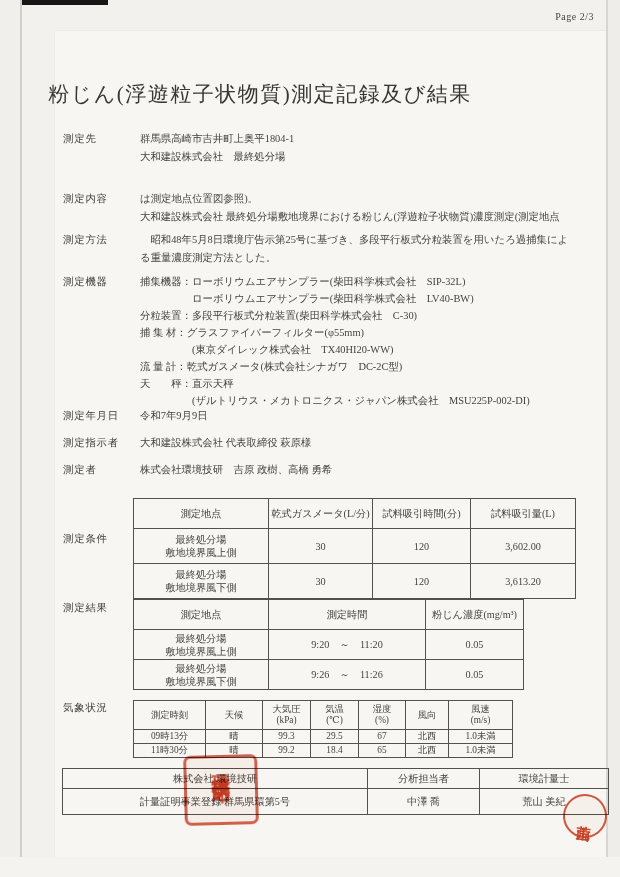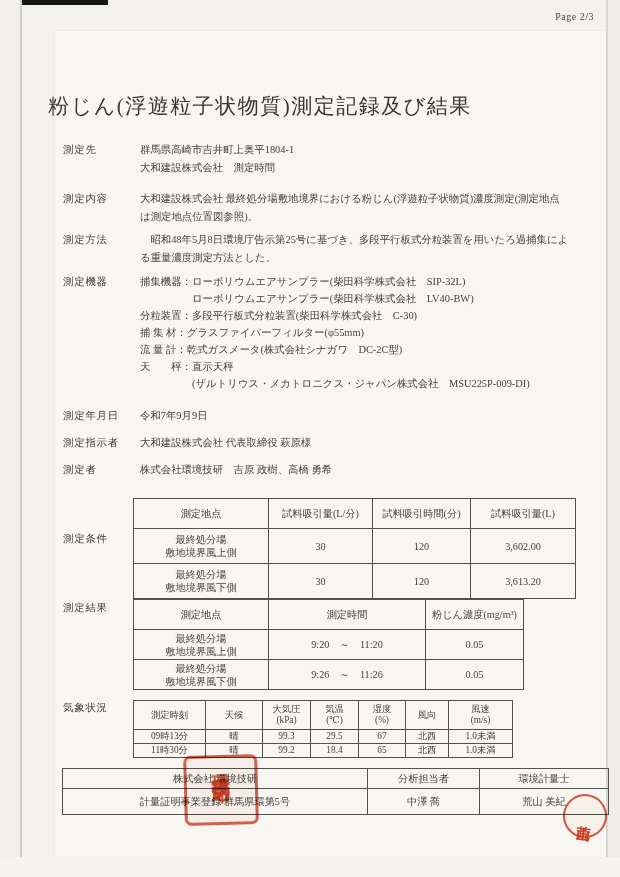--- a/index.html
+++ b/index.html
@@ -15,21 +15,21 @@
   .edge-left{left:20px;top:0;width:2px;height:877px;background:#d2cfca;}
   .strip-right{left:608px;top:0;width:12px;height:877px;background:#eeede9;}
   .edge-right{left:606px;top:0;width:2px;height:877px;background:#d8d6d1;}
   .top-black-bar{left:22px;top:0;width:86px;height:5px;background:#161616;}
   .inner-page{left:54px;top:30px;width:553px;height:826px;background:#f7f6f2;
     border-top:1px solid rgba(0,0,0,0.045);border-left:1px solid rgba(0,0,0,0.035);}
   .bottom-strip{left:0;top:857px;width:620px;height:20px;background:#f4f3ef;}
   
   .page-number{top:11px;right:26px;font-size:10px;color:#4a4641;letter-spacing:0.5px;margin-left:18px;}
   .doc-title{top:80px;left:0;width:520px;text-align:center;font-size:21px;
-    letter-spacing:1.5px;color:#3a3633;font-weight:500;margin-top:12px;}
+    letter-spacing:1.5px;color:#3a3633;font-weight:500;}
   .sec{left:63px;display:flex;align-items:flex-start;font-size:10.4px;line-height:17.5px;}
   .sec .lbl{width:77px;flex-shrink:0;letter-spacing:0.8px;color:#44403b;}
   .sec .body{color:#47433e;}
   .sec .body div{white-space:pre;}
   .equip .body div{line-height:17px;}
   
   table{border-collapse:collapse;table-layout:fixed;}
   td,th{border:1.5px solid #55504a;font-weight:normal;text-align:center;
     vertical-align:middle;padding:0;color:#46423d;}
   .tbl-lbl{left:63px;font-size:10.4px;letter-spacing:0.8px;color:#44403b;}
@@ -82,54 +82,55 @@
 <div class="abs edge-left"></div>
 <div class="abs inner-page"></div>
 <div class="abs strip-right"></div>
 <div class="abs edge-right"></div>
 <div class="abs bottom-strip"></div>
 <div class="abs top-black-bar"></div>
 
 <div class="abs page-number">Page 2/3</div>
 <div class="abs doc-title">粉じん(浮遊粒子状物質)測定記録及び結果</div>
 
-<div class="abs sec" style="top:141px;">
+<div class="abs sec" style="top:130px;">
   <div class="lbl">測定先</div>
   <div class="body">
     <div>群馬県高崎市吉井町上奥平1804-1</div>
-    <div>大和建設株式会社　測定時間</div>
+    <div>大和建設株式会社　最終処分場</div>
   </div>
 </div>
 
 <div class="abs sec" style="top:190px;">
   <div class="lbl">測定内容</div>
   <div class="body">
+    <div>は測定地点位置図参照)。</div>
     <div>大和建設株式会社 最終処分場敷地境界における粉じん(浮遊粒子状物質)濃度測定(測定地点</div>
-    <div>は測定地点位置図参照)。</div>
   </div>
 </div>
 
 <div class="abs sec" style="top:231px;">
   <div class="lbl">測定方法</div>
   <div class="body">
     <div>　昭和48年5月8日環境庁告示第25号に基づき、多段平行板式分粒装置を用いたろ過捕集によ</div>
     <div>る重量濃度測定方法とした。</div>
   </div>
 </div>
 
 <div class="abs sec equip" style="top:273px;">
   <div class="lbl">測定機器</div>
   <div class="body">
     <div>捕集機器：ローボリウムエアサンプラー(柴田科学株式会社　SIP-32L)</div>
     <div>　　　　　ローボリウムエアサンプラー(柴田科学株式会社　LV40-BW)</div>
     <div>分粒装置：多段平行板式分粒装置(柴田科学株式会社　C-30)</div>
     <div>捕 集 材：グラスファイバーフィルター(φ55mm)</div>
+    <div>　　　　　(東京ダイレック株式会社　TX40HI20-WW)</div>
     <div>流 量 計：乾式ガスメータ(株式会社シナガワ　DC-2C型)</div>
     <div>天　　秤：直示天秤</div>
-    <div>　　　　　(ザルトリウス・メカトロニクス・ジャパン株式会社　MSU225P-009-DI)</div>
+    <div>　　　　　(ザルトリウス・メカトロニクス・ジャパン株式会社　MSU225P-002-DI)</div>
   </div>
 </div>
 
 <div class="abs sec" style="top:407px;">
   <div class="lbl">測定年月日</div>
   <div class="body">
       <div>令和7年9月9日</div>
     </div>
 </div>
 
@@ -151,21 +152,21 @@
 <table class="abs t-cond">
   <colgroup>
       <col style="width:135px">
       <col style="width:104px">
       <col style="width:98px">
       <col style="width:105px">
     </colgroup>
   <tbody>
       <tr class="hrow">
     <td>測定地点</td>
-    <td>試料吸引量(L/分)</td>
+    <td>乾式ガスメータ(L/分)</td>
     <td>試料吸引時間(分)</td>
     <td>試料吸引量(L)</td>
   </tr>
   <tr class="drow">
     <td class="pre">最終処分場
 敷地境界風上側</td>
     <td>30</td>
     <td>120</td>
     <td>3,602.00</td>
   </tr>

